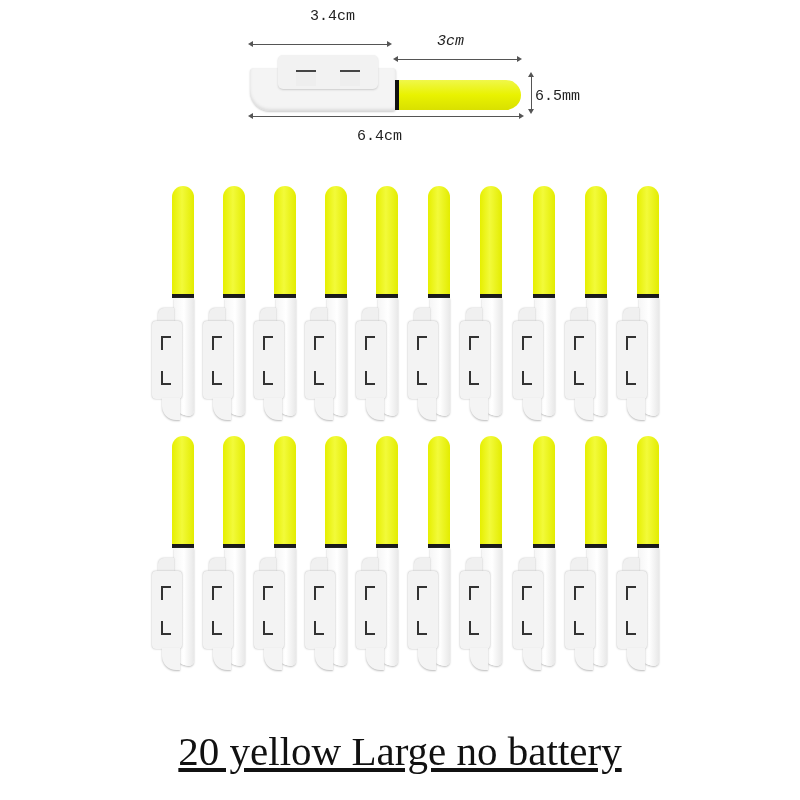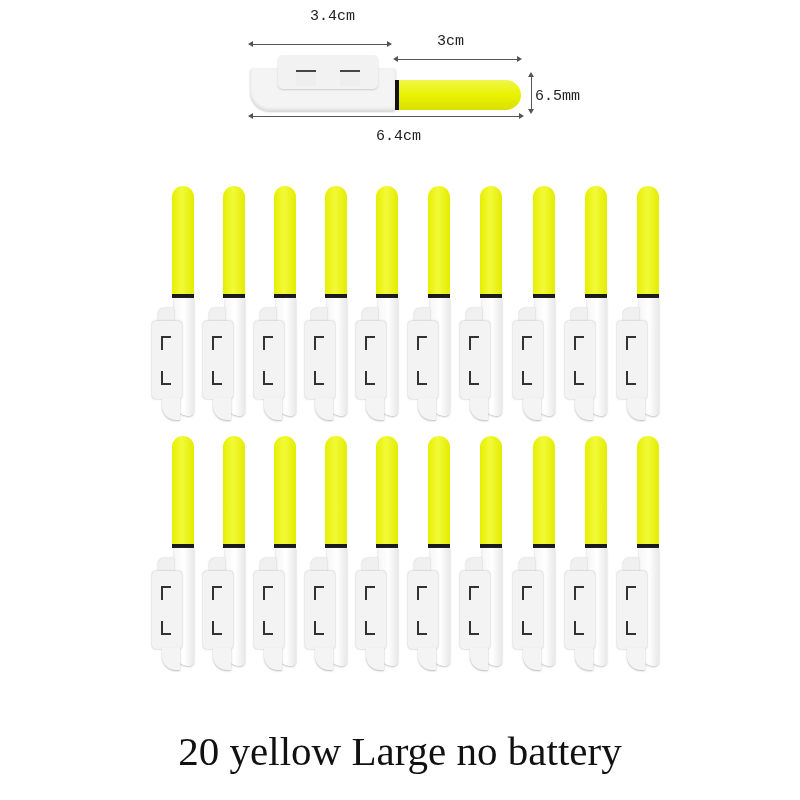--- a/index.html
+++ b/index.html
@@ -25,44 +25,44 @@
   .stick .light{position:absolute;left:24px;top:0;width:22px;height:110px;background:linear-gradient(90deg,#e6ef00,#f2fa3a 45%,#e3ec00);border-radius:11px 11px 0 0;}
   .stick .band{position:absolute;left:24px;top:108px;width:22px;height:4px;background:#1a1a1a;}
   .stick .body{position:absolute;left:26px;top:112px;width:20px;height:118px;background:linear-gradient(90deg,#f6f6f6,#ffffff 50%,#e8e8e8);border-radius:0 0 6px 18px;box-shadow:0 1px 2px #bbb;}
   .stick .clip{position:absolute;left:4px;top:135px;width:30px;height:78px;background:#f3f3f3;border-radius:4px;box-shadow:0 0 2px #aaa;}
   .stick .win{position:absolute;left:13px;width:8px;height:12px;border-left:2px solid #333;}
   .stick .w1{top:150px;border-top:2px solid #333;}
   .stick .w2{top:185px;border-bottom:2px solid #333;}
   .stick .hook{position:absolute;left:10px;top:122px;width:16px;height:14px;background:#f0f0f0;border-radius:6px 0 0 0;box-shadow:0 0 2px #bbb;}
   .stick .tail{position:absolute;left:14px;top:212px;width:18px;height:22px;background:#f4f4f4;border-radius:0 0 0 14px;box-shadow:0 1px 2px #bbb;}
 
-  .caption{position:absolute;left:0;width:800px;top:727px;text-align:center;font-size:41px;color:#111;font-family:"Liberation Serif","DejaVu Serif",serif;}
+  .caption{position:absolute;left:0;width:800px;top:727px;text-align:center;font-size:41px;color:#111;font-family:"Liberation Serif","DejaVu Serif",serif;text-decoration:underline;}
 </style>
 </head>
 <body>
 
 <div>
   <span class="dim" style="left:290px;top:8px;margin-left:20px;">3.4cm</span>
   <div class="arrow-h" style="left:250px;top:44px;width:140px;"></div>
 
-  <span class="dim" style="left:437px;top:33px;">3cm</span>
+  <span class="dim" style="left:437px;top:33px;font-style:italic;">3cm</span>
   <div class="arrow-h" style="left:395px;top:59px;width:125px;"></div>
 
   <div class="h-body"></div>
   <div class="h-clip"></div>
   <div class="h-win" style="left:296px;"></div>
   <div class="h-win" style="left:340px;"></div>
   <div class="h-band"></div>
   <div class="h-light"></div>
 
   <div class="arrow-v" style="left:531px;top:74px;height:38px;"></div>
   <span class="dim" style="left:535px;top:88px;">6.5mm</span>
 
   <div class="arrow-h" style="left:250px;top:116px;width:272px;"></div>
-  <span class="dim" style="left:376px;top:128px;">6.4cm</span>
+  <span class="dim" style="left:357px;top:128px;">6.4cm</span>
 </div>
 
 <div id="grid">
     <div class="stick" style="left: 148px; top: 186px;">
       <div class="light"></div>
       <div class="band"></div>
       <div class="body"></div>
       <div class="hook"></div>
       <div class="clip"></div>
       <div class="win w1"></div>

